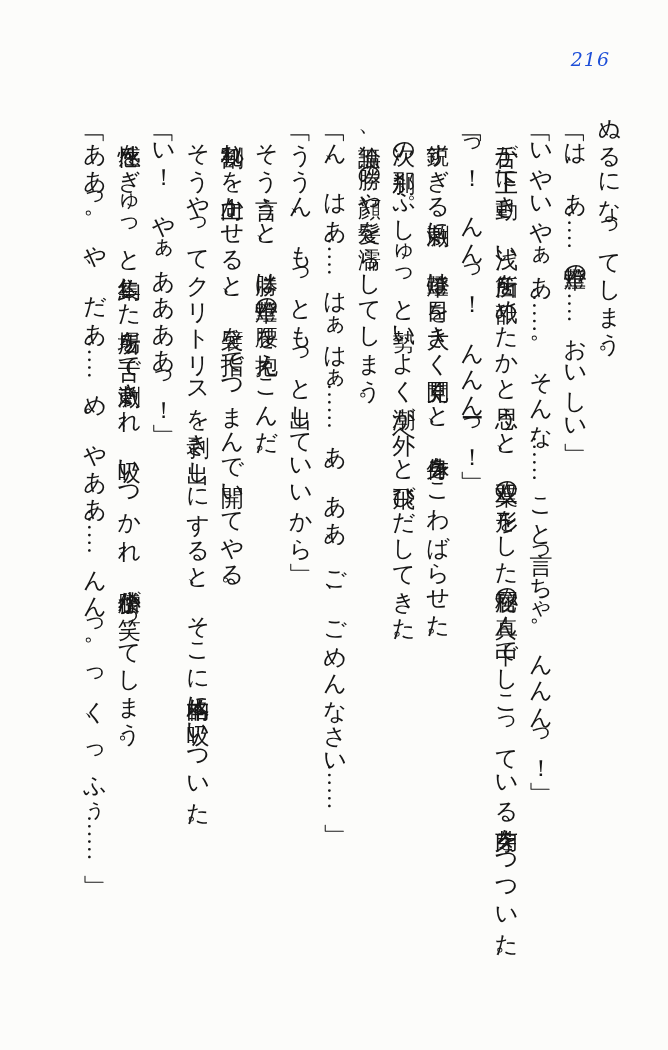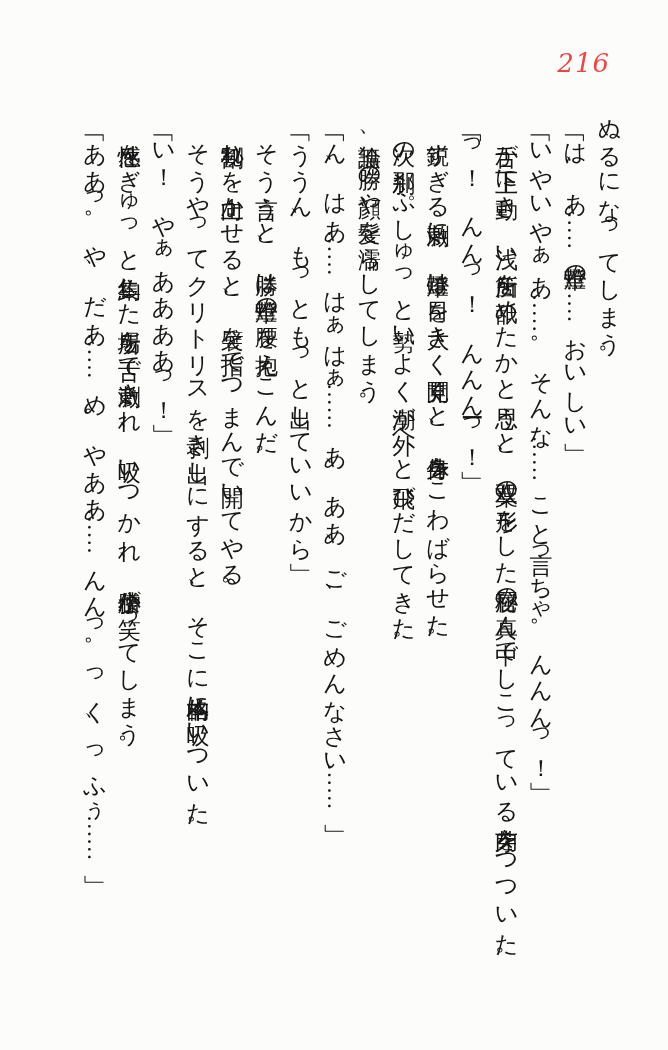--- a/index.html
+++ b/index.html
@@ -15,23 +15,23 @@
     overflow: hidden;
     font-family: "Liberation Serif", "DejaVu Serif", serif;
     color: #161616;
   }
   .page-number {
     position: absolute;
     top: 48px;
     right: 58px;
     font-family: "DejaVu Serif", "Liberation Serif", serif;
     font-style: italic;
-    font-size: 26px;
+    font-size: 19px;
     letter-spacing: 1px;
-    color: #ef4444;
+    color: #1d4ed8;
   }
   .page-text {
     position: absolute;
     top: 104px;
     right: 42px;
     width: 584px;
     height: 886px;
     writing-mode: vertical-rl;
     text-orientation: mixed;
     font-size: 23px;

